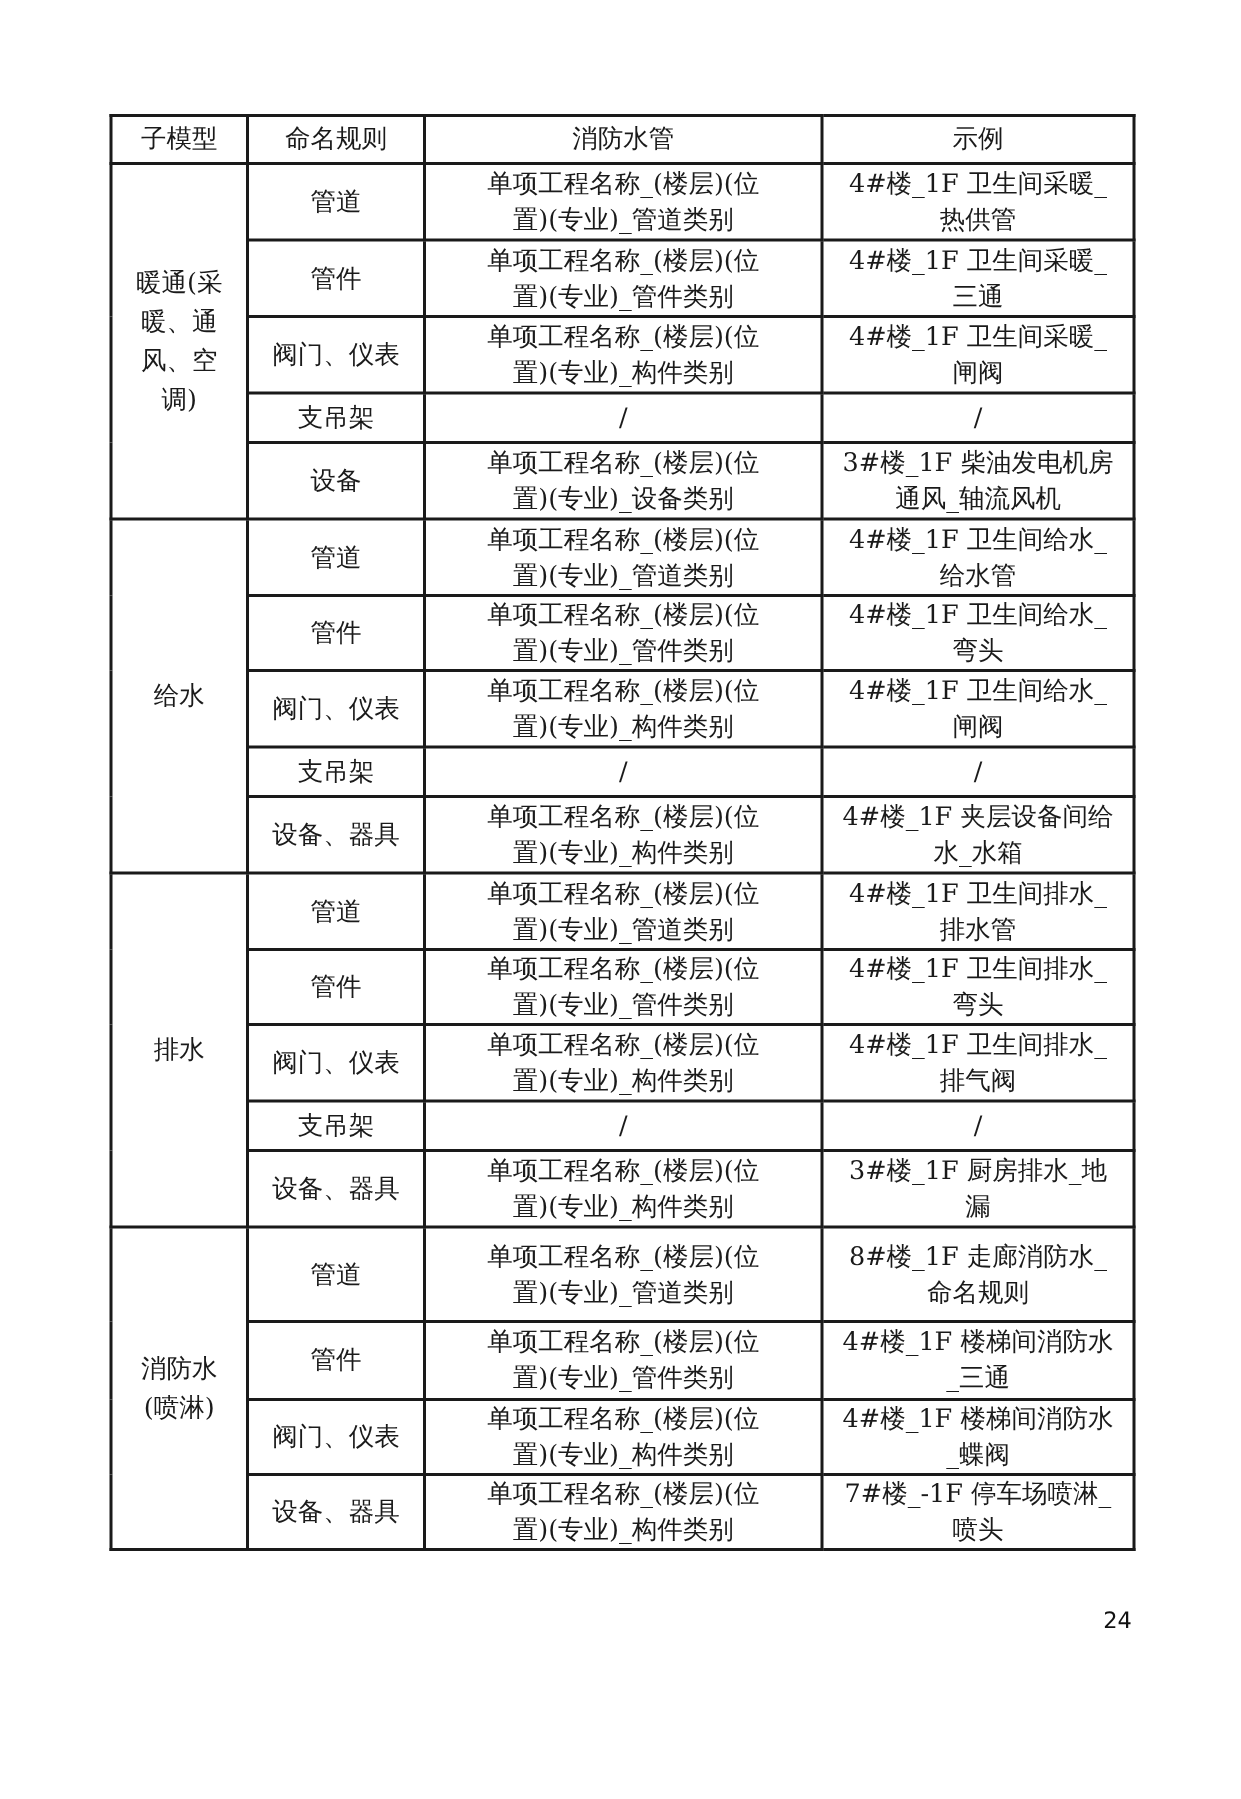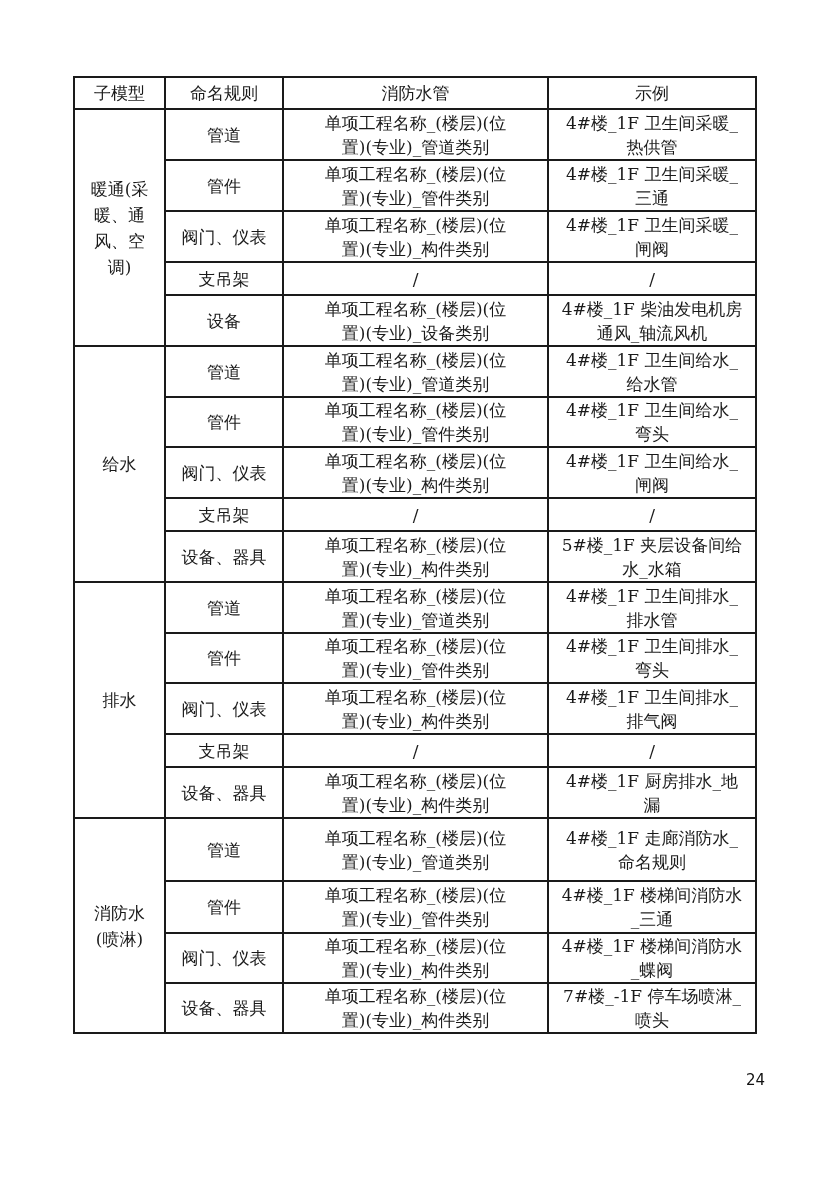--- a/index.html
+++ b/index.html
@@ -52,21 +52,21 @@
       width: 72px;
       white-space: normal;
       word-break: break-all;
       line-height: 26px;
     }
     .page-number {
       position: absolute;
       left: 725px;
       top: 1071px;
       width: 40px;
-      text-align: right;
+      text-align: center;
       font-family: "DejaVu Sans", "Liberation Sans", sans-serif;
       font-size: 15px;
       color: #111111;
     }
   </style>
 </head>
 <body>
 
 <div class="page">
   <table class="naming-table">
@@ -128,21 +128,21 @@
             <span class="cell-line">/</span>
           </td>
         </tr>
         <tr style="height: 51px;">
           <td>设备</td>
           <td>
             <span class="cell-line">单项工程名称_(楼层)(位</span>
             <span class="cell-line">置)(专业)_设备类别</span>
           </td>
           <td>
-            <span class="cell-line">4#楼_1F 柴油发电机房</span>
+            <span class="cell-line">3#楼_1F 柴油发电机房</span>
             <span class="cell-line">通风_轴流风机</span>
           </td>
         </tr>
         <tr style="height: 51px;">
           <td rowspan="5"><span class="submodel-text">给水</span></td>
           <td>管道</td>
           <td>
             <span class="cell-line">单项工程名称_(楼层)(位</span>
             <span class="cell-line">置)(专业)_管道类别</span>
           </td>
@@ -182,21 +182,21 @@
             <span class="cell-line">/</span>
           </td>
         </tr>
         <tr style="height: 51px;">
           <td>设备、器具</td>
           <td>
             <span class="cell-line">单项工程名称_(楼层)(位</span>
             <span class="cell-line">置)(专业)_构件类别</span>
           </td>
           <td>
-            <span class="cell-line">5#楼_1F 夹层设备间给</span>
+            <span class="cell-line">4#楼_1F 夹层设备间给</span>
             <span class="cell-line">水_水箱</span>
           </td>
         </tr>
         <tr style="height: 51px;">
           <td rowspan="5"><span class="submodel-text">排水</span></td>
           <td>管道</td>
           <td>
             <span class="cell-line">单项工程名称_(楼层)(位</span>
             <span class="cell-line">置)(专业)_管道类别</span>
           </td>
@@ -236,33 +236,33 @@
             <span class="cell-line">/</span>
           </td>
         </tr>
         <tr style="height: 51px;">
           <td>设备、器具</td>
           <td>
             <span class="cell-line">单项工程名称_(楼层)(位</span>
             <span class="cell-line">置)(专业)_构件类别</span>
           </td>
           <td>
-            <span class="cell-line">4#楼_1F 厨房排水_地</span>
+            <span class="cell-line">3#楼_1F 厨房排水_地</span>
             <span class="cell-line">漏</span>
           </td>
         </tr>
         <tr style="height: 63px;">
           <td rowspan="4"><span class="submodel-text">消防水(喷淋)</span></td>
           <td>管道</td>
           <td>
             <span class="cell-line">单项工程名称_(楼层)(位</span>
             <span class="cell-line">置)(专业)_管道类别</span>
           </td>
           <td>
-            <span class="cell-line">4#楼_1F 走廊消防水_</span>
+            <span class="cell-line">8#楼_1F 走廊消防水_</span>
             <span class="cell-line">命名规则</span>
           </td>
         </tr>
         <tr style="height: 52px;">
           <td>管件</td>
           <td>
             <span class="cell-line">单项工程名称_(楼层)(位</span>
             <span class="cell-line">置)(专业)_管件类别</span>
           </td>
           <td>

